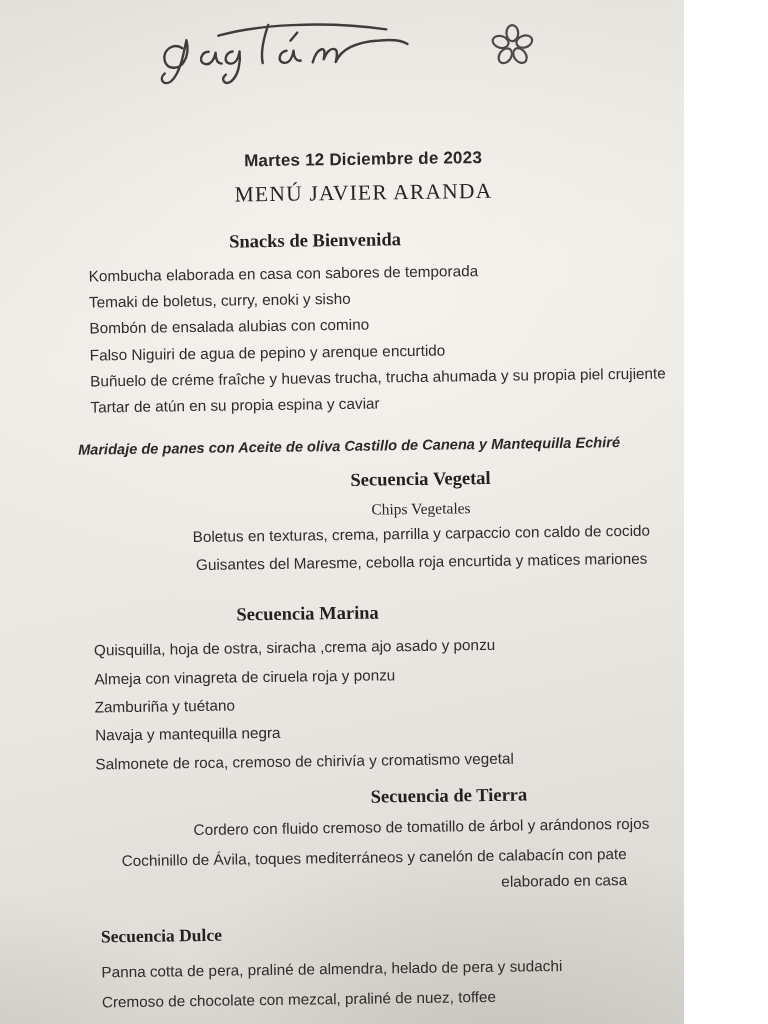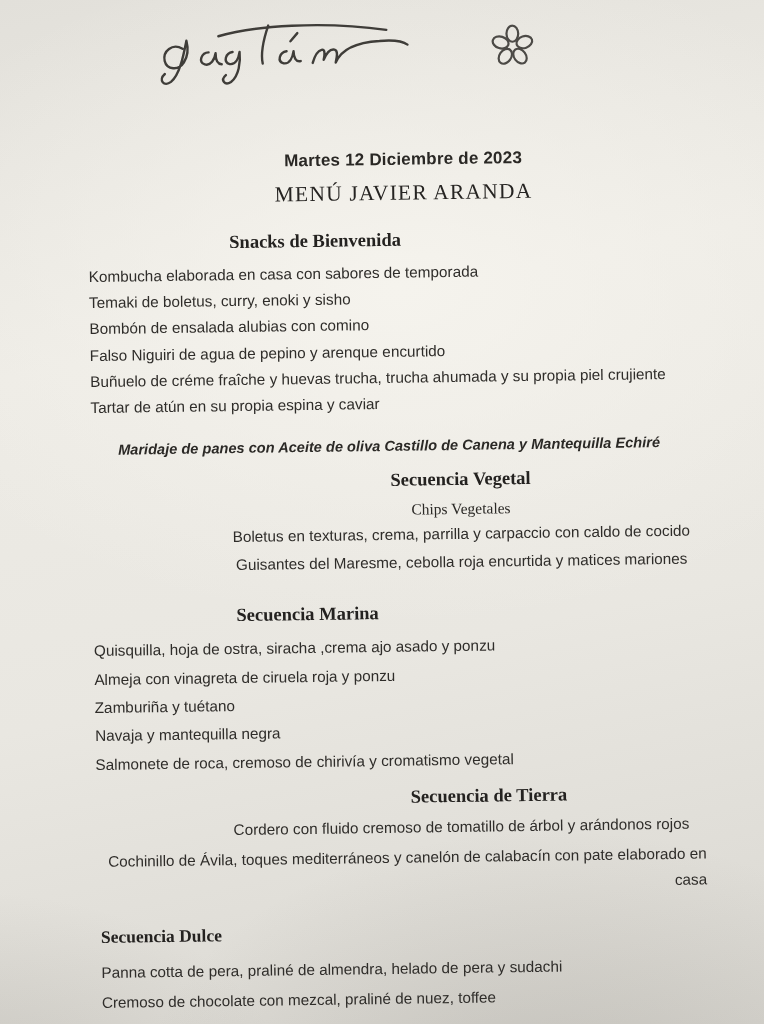--- a/index.html
+++ b/index.html
@@ -1,18 +1,18 @@
 <!DOCTYPE html>
 <html><head>
 <meta charset="utf-8">
 <style>
   html,body{margin:0;padding:0;}
   .paper{
     position:relative;
-    width:764px;height:1024px;
+    width:684px;height:1024px;
     overflow:hidden;
     background:
       radial-gradient(120% 55% at 52% 28%, rgba(246,244,238,.9) 0%, rgba(246,244,238,0) 60%),
       radial-gradient(90% 45% at 72% 108%, rgba(110,106,98,.22) 0%, rgba(110,106,98,0) 60%),
       radial-gradient(70% 30% at -5% 105%, rgba(110,106,98,.18) 0%, rgba(110,106,98,0) 60%),
       linear-gradient(168deg,#e2e0da 0%, #edebe5 32%, #e9e7e1 62%, #d9d7d1 100%);
     font-family:"Liberation Sans", sans-serif;
     color:#2f2d2a;
   }
   .content{position:absolute;inset:0;transform:rotate(-0.8deg);}

